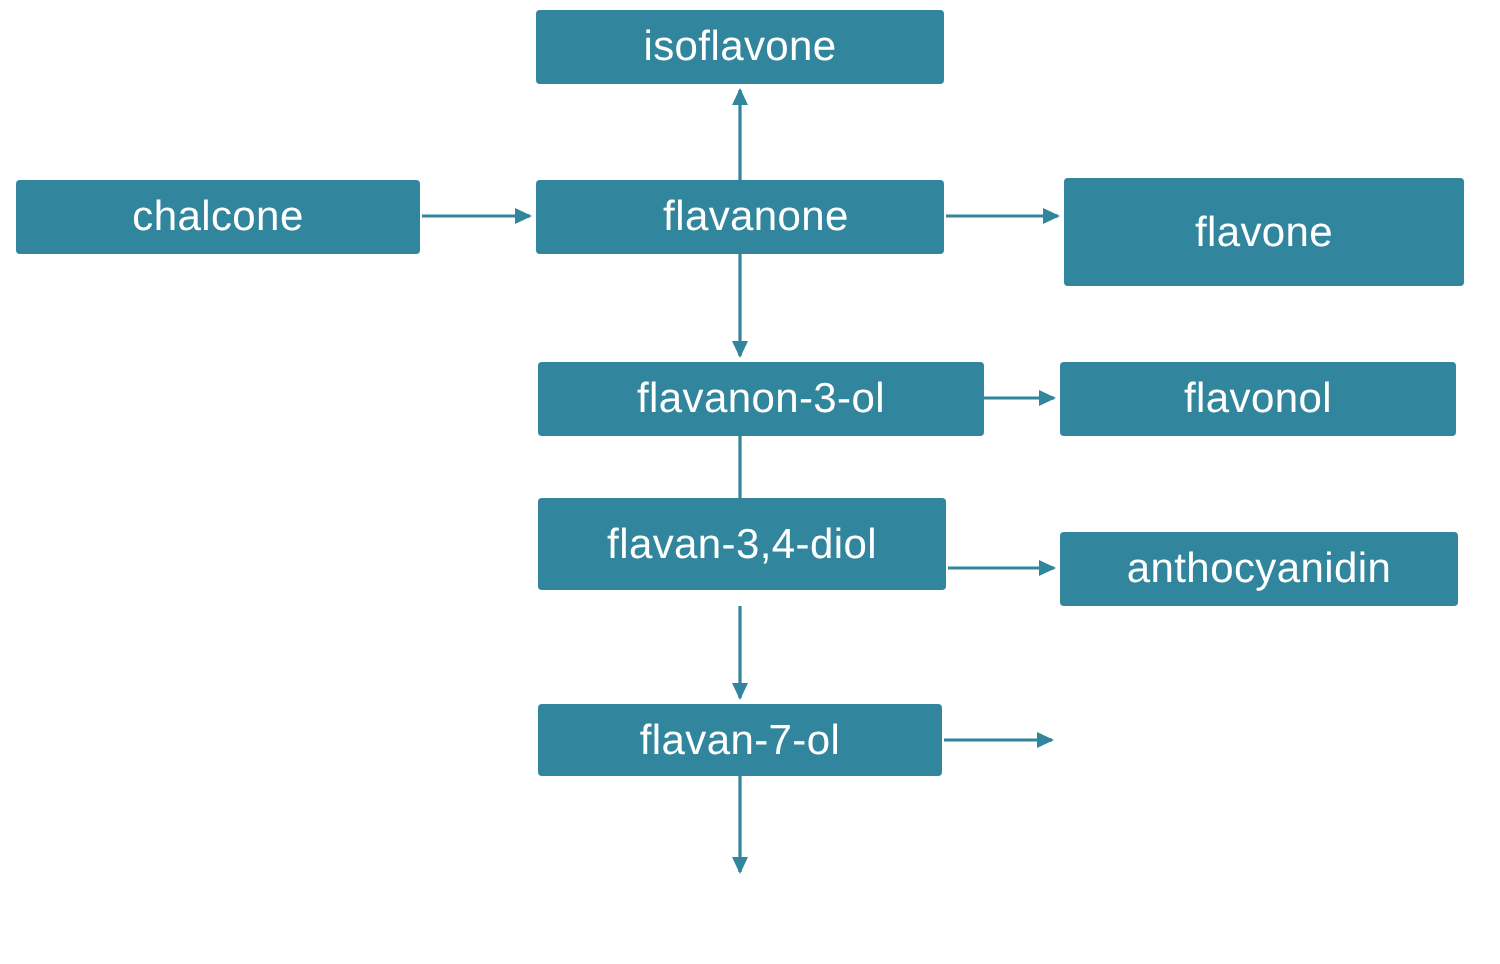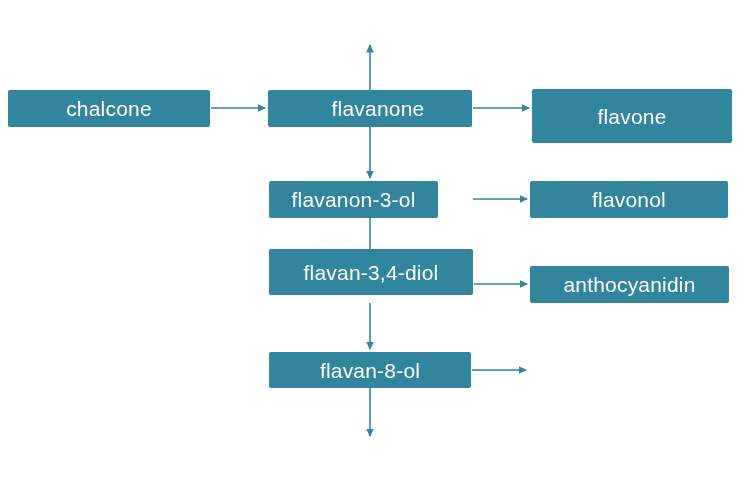--- a/index.html
+++ b/index.html
@@ -63,22 +63,23 @@
     <line x1="473" y1="108" x2="529" y2="108" marker-end="url(#ah)"></line>
     <line x1="370" y1="127" x2="370" y2="178" marker-end="url(#ah)"></line>
     <line x1="473" y1="199" x2="527" y2="199" marker-end="url(#ah)"></line>
     <line x1="370" y1="218" x2="370" y2="262" marker-end="url(#ah)"></line>
     <line x1="474" y1="284" x2="527" y2="284" marker-end="url(#ah)"></line>
     <line x1="370" y1="303" x2="370" y2="349" marker-end="url(#ah)"></line>
     <line x1="472" y1="370" x2="526" y2="370" marker-end="url(#ah)"></line>
     <line x1="370" y1="388" x2="370" y2="436" marker-end="url(#ah)"></line>
   </svg>
 
+  <div class="node" style="left:268px; top:5px;   width:204px; height:37px;">isoflavone</div>
   <div class="node" style="left:8px;   top:90px;  width:202px; height:37px;">chalcone</div>
   <div class="node" style="left:268px; top:90px;  width:204px; height:37px;padding-left:16px;">flavanone</div>
   <div class="node" style="left:532px; top:89px;  width:200px; height:54px;">flavone</div>
-  <div class="node" style="left:269px; top:181px; width:169px; height:37px;text-align:center;">flavanon-3-ol</div>
+  <div class="node" style="left:269px; top:181px; width:223px; height:37px;text-align:center;">flavanon-3-ol</div>
   <div class="node" style="left:530px; top:181px; width:198px; height:37px;">flavonol</div>
   <div class="node" style="left:269px; top:249px; width:204px; height:46px;">flavan-3,4-diol</div>
   <div class="node" style="left:530px; top:266px; width:199px; height:37px;">anthocyanidin</div>
-  <div class="node" style="left:269px; top:352px; width:202px; height:36px;">flavan-8-ol</div>
+  <div class="node" style="left:269px; top:352px; width:202px; height:36px;">flavan-7-ol</div>
 
 </div>
 
 </body></html>

